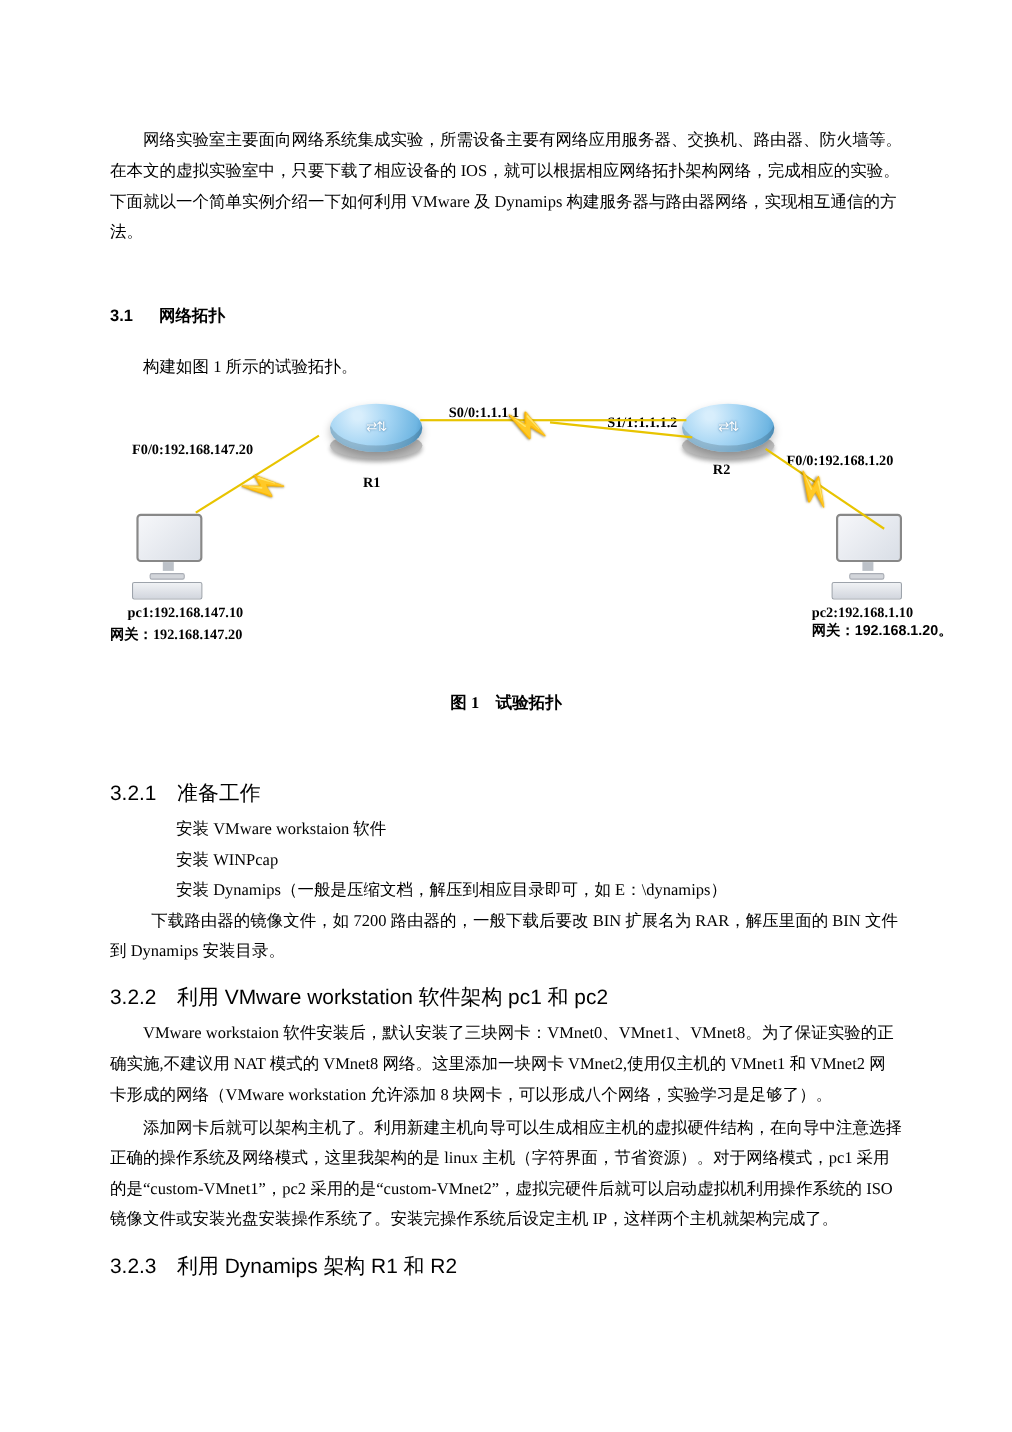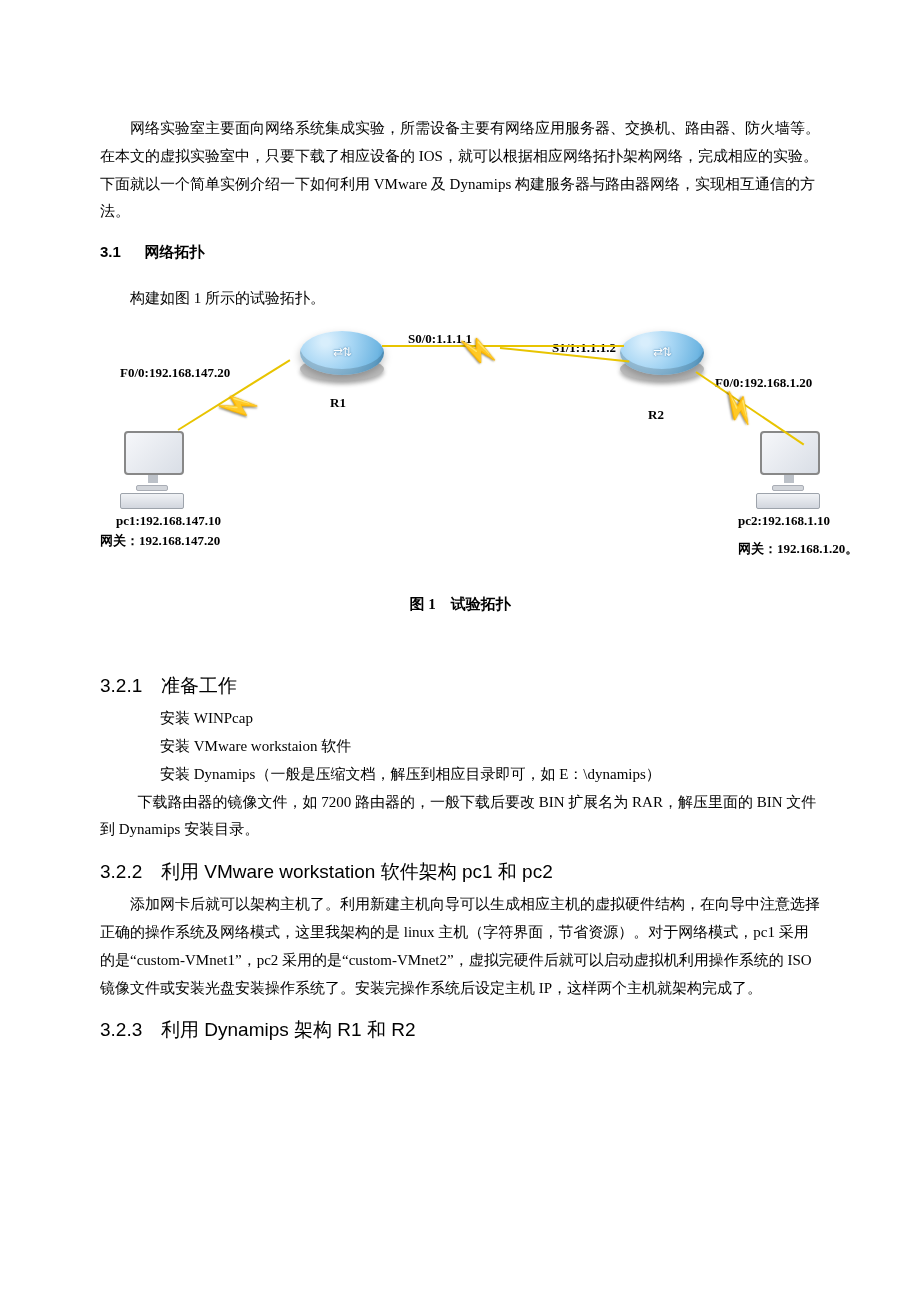--- a/index.html
+++ b/index.html
@@ -13,21 +13,21 @@
   .page {
     width: 920px;
     min-height: 1302px;
     box-sizing: border-box;
     padding: 115px 100px 60px 100px;
     margin: 0 auto;
   }
   p { margin: 0; }
   .para { text-indent: 2em; margin: 0 0 2px 0; }
   .h-num { font-family: Arial, sans-serif; font-size: 15px; }
-  .h1 { font-weight: bold; font-size: 15px; margin: 12px 0 18px 0; }
+  .h1 { font-weight: bold; font-size: 15px; margin: 48px 0 18px 0; }
   .h1 .title { margin-left: 20px; }
   .h2 { font-size: 19px; margin: 10px 0 2px 0; }
   .h2 .num { font-family: Arial, sans-serif; }
   .h2 .title { font-family: Arial, "Microsoft YaHei", sans-serif; margin-left: 14px; }
   .indent-item { padding-left: 4em; }
   .caption { text-align: center; font-weight: bold; margin: 30px 0 50px 0; }
   
   .diagram {
     position: relative;
     width: 720px;
@@ -106,65 +106,66 @@
     <span class="lbl" style="left:20px; top:30px;">F0/0:192.168.147.20</span>
     <span class="lbl" style="left:230px; top:60px;">R1</span>
     <span class="lbl" style="left:308px; top:-4px;">S0/0:1.1.1.1</span>
 
     <div class="router" style="left:520px; top:0;">
       <div class="puck-bottom"></div>
       <div class="arrows">⇄⇅</div>
     </div>
     <span class="lbl" style="left:452px; top:5px;">S1/1:1.1.1.2</span>
     <span class="lbl" style="left:615px; top:40px;">F0/0:192.168.1.20</span>
-    <span class="lbl" style="left:548px; top:72px;">R2</span>
+    <span class="lbl" style="left:548px; top:48px;">R2</span>
 
     <div class="pc" style="left:20px; top:100px;">
       <div class="monitor"></div>
         <div class="stand"></div>
         <div class="box"></div>
     </div>
     <span class="lbl small" style="left:16px; top:178px;">pc1:192.168.147.10</span>
     <span class="lbl small" style="left:0px; top:198px; font-family:'SimSun',serif;">网关：192.168.147.20</span>
 
     <div class="pc" style="left:656px; top:100px;">
       <div class="monitor"></div>
         <div class="stand"></div>
         <div class="box"></div>
     </div>
     <span class="lbl small" style="left:638px; top:178px;">pc2:192.168.1.10</span>
-    <span class="lbl small" style="left:638px; top:194px; font-family:Liberation Serif, serif;margin-top:12px;">网关：192.168.1.20。</span>
+    <span class="lbl small" style="left:638px; top:194px; font-family:Liberation Sans, sans-serif;">网关：192.168.1.20。</span>
 
     <div style="position:absolute; left:282px; top:14px; width:242px; height:0; border-top:2px solid #e8c400;"></div>
     <div style="position:absolute; left:400px; top:16px; width:130px; height:0; border-top:2px solid #e8c400; transform:rotate(6deg); transform-origin:left;"></div>
     <span class="bolt" style="left:360px; top:-8px; transform:rotate(90deg);">⚡</span>
 
     <div style="position:absolute; left:78px; top:98px; width:132px; height:0; border-top:2px solid #e8c400; transform:rotate(-32deg); transform-origin:left;"></div>
     <span class="bolt" style="left:120px; top:48px; transform:rotate(60deg);">⚡</span>
 
     <div style="position:absolute; left:596px; top:40px; width:130px; height:0; border-top:2px solid #e8c400; transform:rotate(34deg); transform-origin:left;"></div>
     <span class="bolt" style="left:620px; top:50px; transform:rotate(120deg);">⚡</span>
   </div>
 
   <p class="caption">图 1　试验拓扑</p>
 
 
   <p class="h2">
     <span class="num">3.2.1</span>
     <span class="title">准备工作</span>
   </p>
+  <p class="indent-item">安装 VMware workstaion 软件</p>
   <p class="indent-item">安装 WINPcap</p>
-  <p class="indent-item">安装 VMware workstaion 软件</p>
   <p class="indent-item">安装 Dynamips（一般是压缩文档，解压到相应目录即可，如 E：\dynamips）</p>
   <p class="para" style="text-indent:2.5em;">下载路由器的镜像文件，如 7200 路由器的，一般下载后要改 BIN 扩展名为 RAR，解压里面的 BIN 文件到 Dynamips 安装目录。</p>
 
   <p class="h2">
     <span class="num">3.2.2</span>
     <span class="title">利用 VMware workstation 软件架构 pc1 和 pc2</span>
   </p>
+  <p class="para">VMware workstaion 软件安装后，默认安装了三块网卡：VMnet0、VMnet1、VMnet8。为了保证实验的正确实施,不建议用 NAT 模式的 VMnet8 网络。这里添加一块网卡 VMnet2,使用仅主机的 VMnet1 和 VMnet2 网卡形成的网络（VMware workstation 允许添加 8 块网卡，可以形成八个网络，实验学习是足够了）。</p>
   <p class="para">添加网卡后就可以架构主机了。利用新建主机向导可以生成相应主机的虚拟硬件结构，在向导中注意选择正确的操作系统及网络模式，这里我架构的是 linux 主机（字符界面，节省资源）。对于网络模式，pc1 采用的是“custom-VMnet1”，pc2 采用的是“custom-VMnet2”，虚拟完硬件后就可以启动虚拟机利用操作系统的 ISO 镜像文件或安装光盘安装操作系统了。安装完操作系统后设定主机 IP，这样两个主机就架构完成了。</p>
 
   <p class="h2">
     <span class="num">3.2.3</span>
     <span class="title">利用 Dynamips 架构 R1 和 R2</span>
   </p>
 
 </div>
 
 </body></html>

